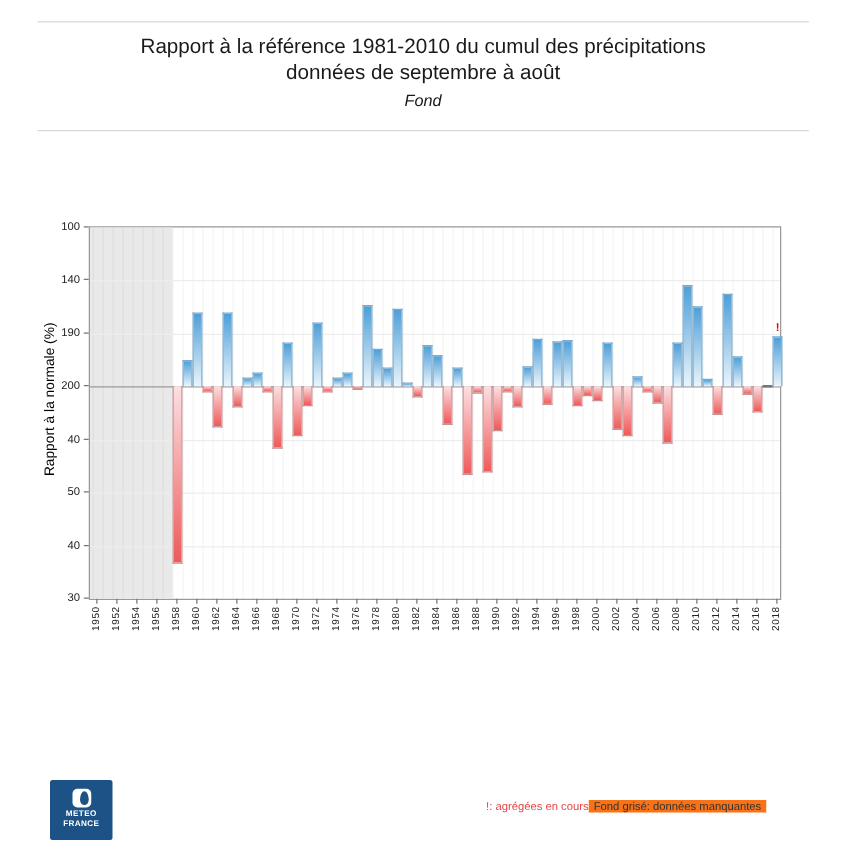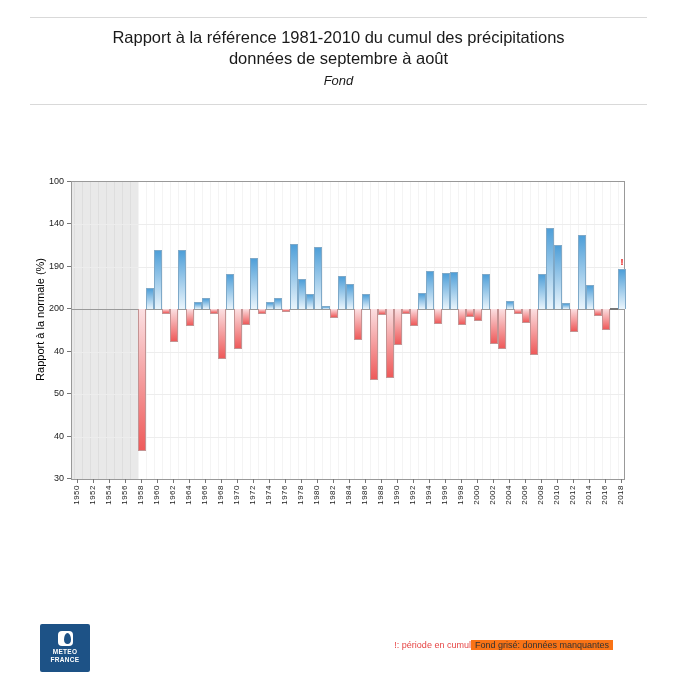--- a/index.html
+++ b/index.html
@@ -206,21 +206,21 @@
       <div class="bar up" style="left: 514px; width: 8px; top: 102.889px; height: 24.3964px;"></div>
       <div class="bar down" style="left: 522px; width: 8px; top: 127.286px; height: 6.36429px;"></div>
       <div class="bar down" style="left: 530px; width: 8px; top: 127.286px; height: 21.2143px;"></div>
       <div class="bar zero" style="left: 538px; width: 8px; top: 126.286px; height: 2px;"></div>
       <div class="bar up" style="left: 546px; width: 8px; top: 86.9786px; height: 40.3071px;"></div>
       <div class="cur-marker" style="left: 546px; top: 74.9786px;">!</div>
     </div>
   <div id="axes-layer"></div>
 
   <div class="legend-row">
-    <span class="legend-cur">!: période en cumul</span>
+    <span class="legend-cur">!: agrégées en cours</span>
       <span class="legend-missing">Fond grisé: données manquantes</span>
   </div>
 
 
   <div class="logo">
     <div class="logo-mark">
       <div class="logo-mark-glyph"></div>
     </div>
     <div class="logo-text">
       <span>METEO</span><br>

